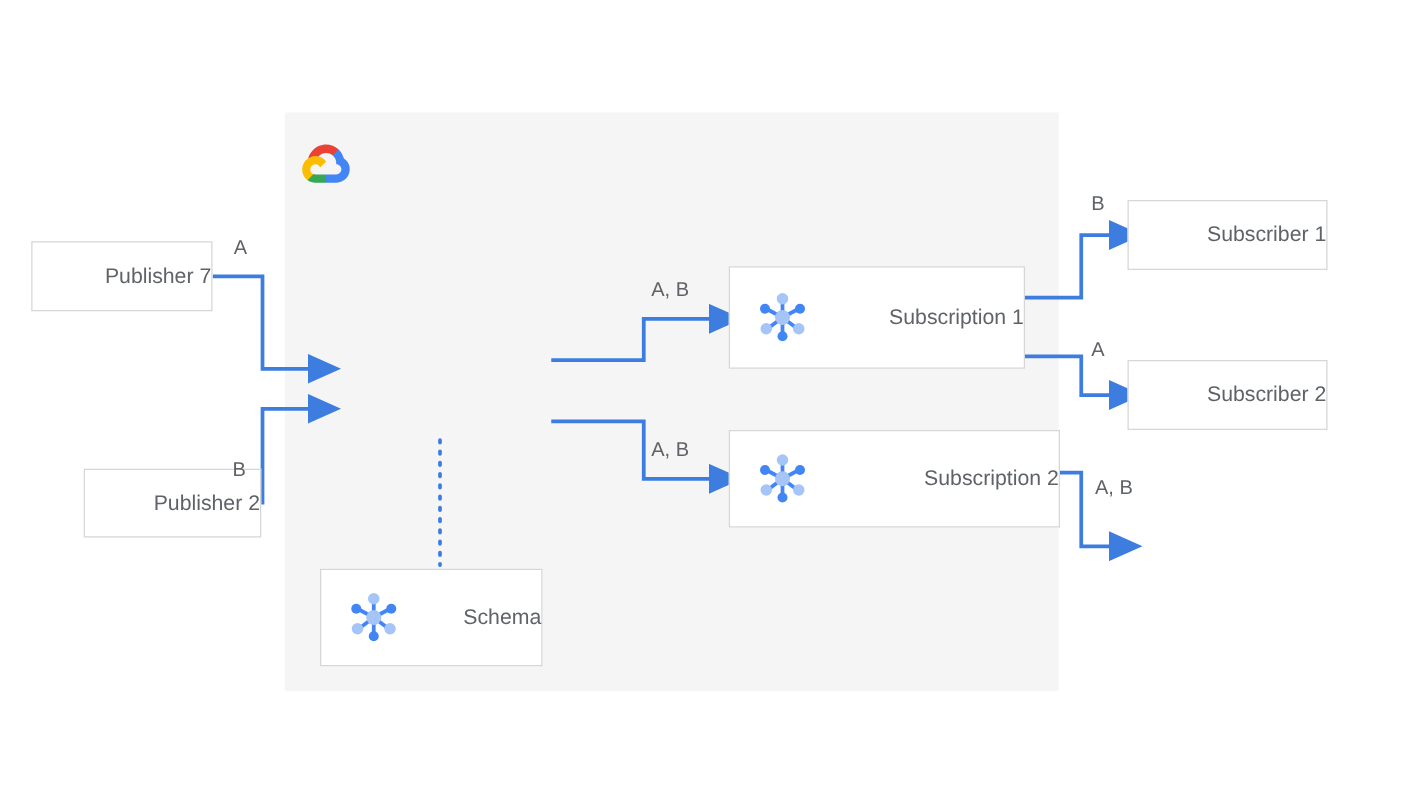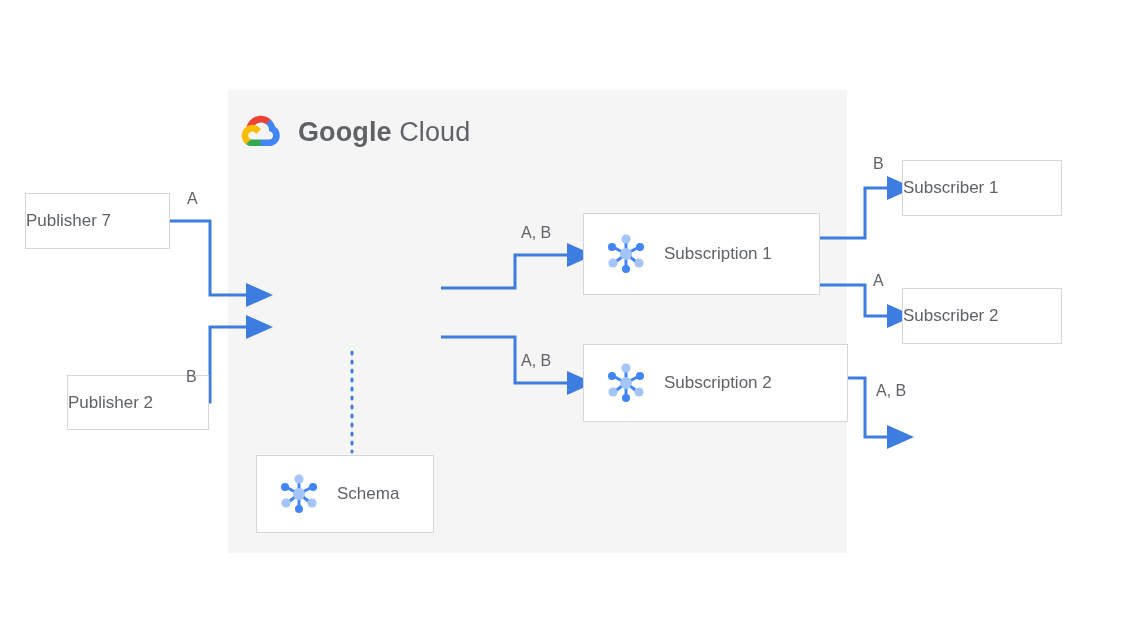--- a/index.html
+++ b/index.html
@@ -56,24 +56,24 @@
   .brand-text .g-bold {
     font-weight: bold;
   }
   .node {
     position: absolute;
     box-sizing: border-box;
     background: #ffffff;
     border: 1px solid #d4d6d8;
     display: flex;
     align-items: center;
-    justify-content: flex-start;
+    justify-content: flex-end;
   }
   .node.with-icon {
-    justify-content: flex-start;
+    justify-content: space-between;
     padding-left: 18px;
   }
   .node-label {
     font-size: 17px;
     color: #5f6368;
     white-space: nowrap;
   }
   .node.with-icon .node-label {
     margin-left: 14px;
   }
@@ -96,21 +96,20 @@
 
   <div class="cloud-panel"></div>
 
   <div class="brand">
     <svg class="brand-logo" viewBox="0 0 48 48">
       <path d="M29.6 15.4 L33.2 11.8 L33.5 10.3 C26.9 4.3 16.5 5.0 10.6 11.8 C8.9 13.7 7.7 16.1 7.1 18.5 L8.4 18.3 L15.6 17.1 L16.1 16.5 C19.3 13.0 24.7 12.5 28.4 15.5 Z" fill="#ea4335"></path>
       <path d="M38.3 18.4 C37.5 15.3 35.8 12.6 33.5 10.3 L28.4 15.4 C30.5 17.1 31.7 19.7 31.6 22.4 L31.6 23.3 C34.1 23.3 36.1 25.3 36.1 27.8 C36.1 30.3 34.1 32.2 31.6 32.2 L22.6 32.2 L21.7 33.2 L21.7 38.5 L22.6 39.4 L31.6 39.4 C38.1 39.5 43.4 34.3 43.4 27.8 C43.5 23.9 41.5 20.3 38.3 18.4 Z" fill="#4285f4"></path>
       <path d="M13.6 39.4 L22.6 39.4 L22.6 32.2 L13.6 32.2 C12.9 32.2 12.3 32.1 11.7 31.8 L10.4 32.2 L6.8 35.8 L6.5 37.0 C8.5 38.6 11.0 39.5 13.6 39.4 Z" fill="#34a853"></path>
       <path d="M13.6 16.1 C7.1 16.2 1.9 21.5 1.9 28.0 C1.9 31.7 3.6 35.1 6.5 37.3 L11.7 32.1 C9.4 31.1 8.4 28.4 9.4 26.1 C10.4 23.9 13.0 22.8 15.3 23.8 C16.3 24.3 17.1 25.1 17.6 26.1 L22.8 20.9 C20.6 18.0 17.2 16.3 13.6 16.1 Z" fill="#fbbc04"></path>
     </svg>
-    <span class="brand-text"><span class="g-bold">Google</span> <span>Cloud</span></span>
   </div>
 
   <svg id="svg-layer">
     <defs>
       <marker id="arrowhead" markerWidth="9" markerHeight="8" refX="1" refY="4" orient="auto" markerUnits="strokeWidth">
         <path d="M0,0 L9,4 L0,8 Z" fill="#3d7de0"></path>
       </marker>
     </defs>
 
     <path d="M170,221 L210,221 L210,295 L249,295" fill="none" stroke="#3d7de0" stroke-width="3" marker-end="url(#arrowhead)"></path>

